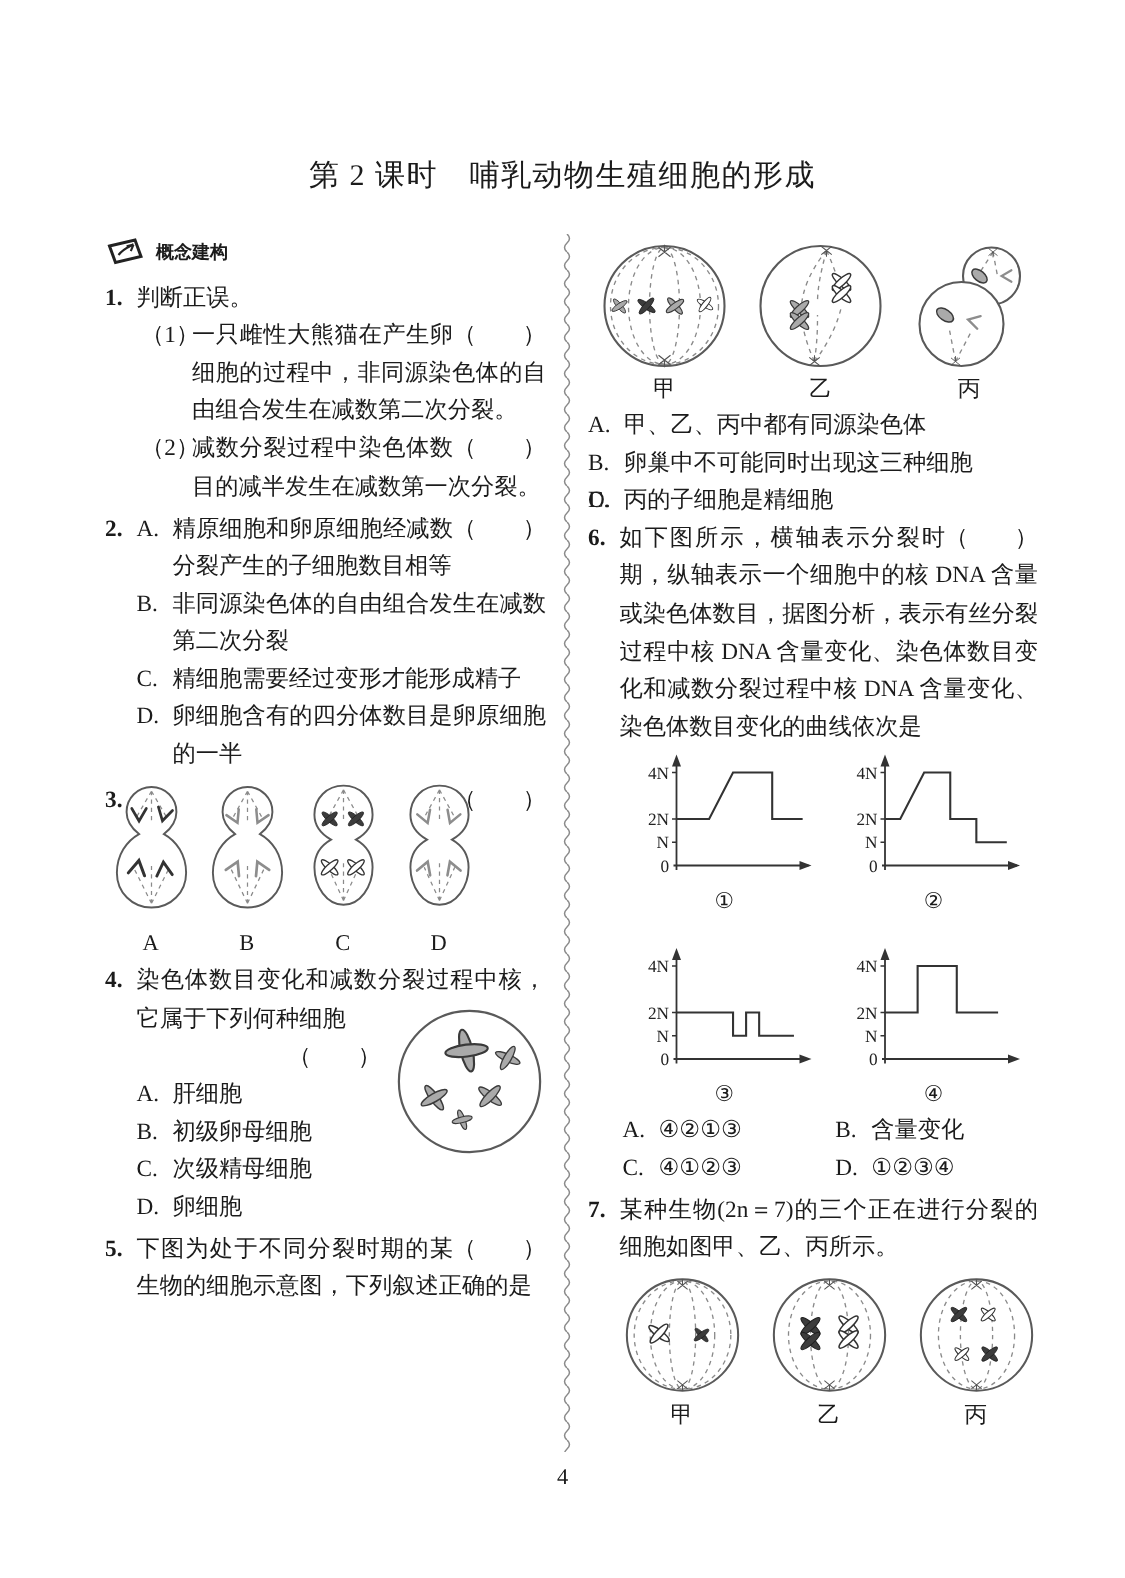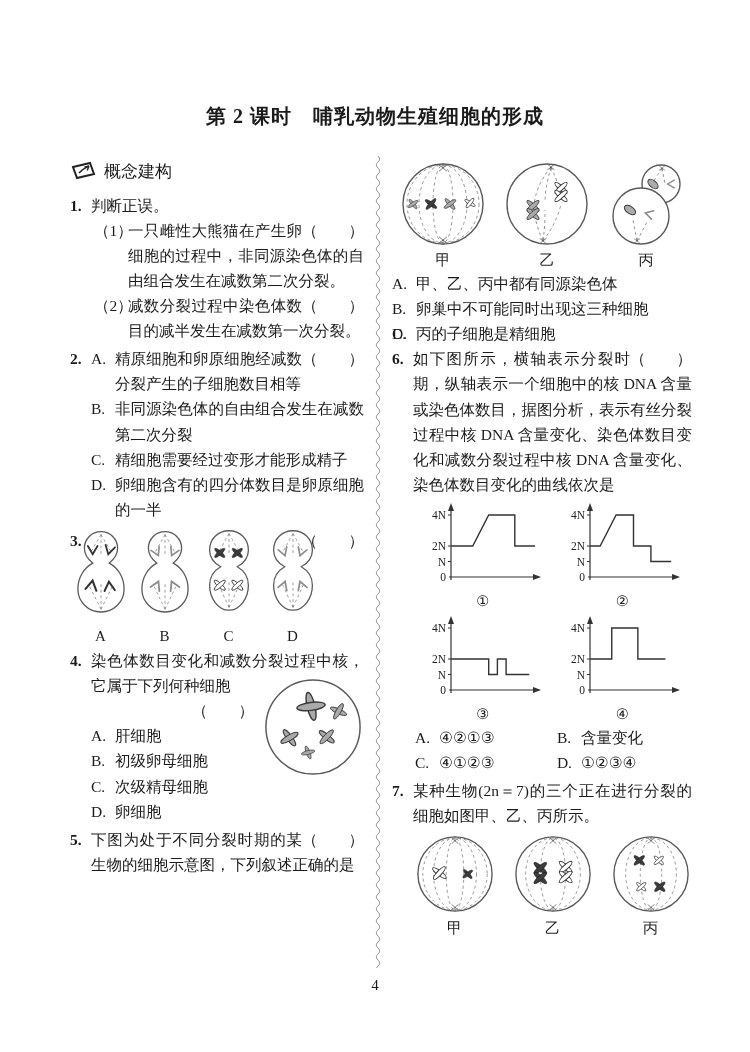--- a/index.html
+++ b/index.html
@@ -1,46 +1,46 @@
 <!DOCTYPE html>
 <html><head>
 <meta charset="utf-8">
 <style>
   html,body{margin:0;padding:0;background:#ddd;}
   .page{position:relative;width:750px;height:1052px;background:#fff;margin:0 auto;
         font-family:"Liberation Serif","DejaVu Serif",serif;color:#1b1b1b;overflow:hidden;}
   .title{position:absolute;top:103px;left:0;width:100%;text-align:center;
-         font-size:20px;font-weight:bold;letter-spacing:1px;margin:0;}
+         font-size:20px;font-weight:normal;letter-spacing:1px;margin:0;}
   .columns{position:absolute;top:156px;left:70px;display:flex;}
   .col-left{width:294px;}
   .divider-wrap{width:28px;display:flex;justify-content:center;}
   .col-right{width:300px;}
   .col-left,.col-right{font-size:15.5px;line-height:1.62;}
   
   .sec-head{display:flex;align-items:center;gap:7px;margin:2px 0 7px;}
-  .sec-label{font-weight:normal;font-size:17px;font-family:"Liberation Sans","DejaVu Sans",sans-serif;}
+  .sec-label{font-weight:bold;font-size:12px;font-family:"Liberation Sans","DejaVu Sans",sans-serif;}
   
   .q{position:relative;padding-left:21px;margin:0 0 3px;}
   .qnum{position:absolute;left:0;top:0;font-weight:bold;}
   .stem{margin:0;text-align:justify;}
   .bracket{float:right;white-space:nowrap;}
   .sub{position:relative;padding-left:37px;margin:0;text-align:justify;}
   .sub .marker{position:absolute;left:3px;top:0;}
   .opt{position:relative;padding-left:24px;margin:0;text-align:justify;}
   .olabel{position:absolute;left:0;top:0;}
   .optgrid{display:grid;grid-template-columns:1.05fr 1fr;padding-left:2px;}
   
   .figrow{display:flex;justify-content:center;align-items:flex-end;gap:12px;margin:6px 0 2px;}
   .figrow.tight{gap:6px;}
   .figitem{display:flex;flex-direction:column;align-items:center;}
   .figlabel{font-size:15px;line-height:1.2;margin-top:3px;}
   .q4cell{float:right;margin:-22px 0 2px 8px;}
   .bracket-line{text-align:right;padding-right:78px;}
   
-  .chartgrid{display:grid;grid-template-columns:1fr 1fr;justify-items:center;row-gap:4px;margin:4px 0 2px;}
+  .chartgrid{display:grid;grid-template-columns:1fr 1fr;justify-items:center;row-gap:20px;margin:4px 0 2px;}
   .chart{display:flex;flex-direction:column;align-items:center;}
   .chartlabel{font-size:14.5px;line-height:1.1;margin-top:1px;}
   
   .cellline{fill:#fff;stroke:#5a5a5a;stroke-width:1.4;}
   .sp{stroke:#8a8a8a;stroke-width:.9;fill:none;stroke-dasharray:3,3;}
   .ast{stroke:#555;stroke-width:1;fill:none;}
   .chr-dark{fill:#3c3c3c;stroke:#1e1e1e;stroke-width:.8;}
   .chr-open{fill:#fff;stroke:#333;stroke-width:1.2;}
   .chr-gray{fill:#aaa;stroke:#3a3a3a;stroke-width:1;}
   .vd{fill:none;stroke:#333;stroke-width:2.6;stroke-linecap:round;}

